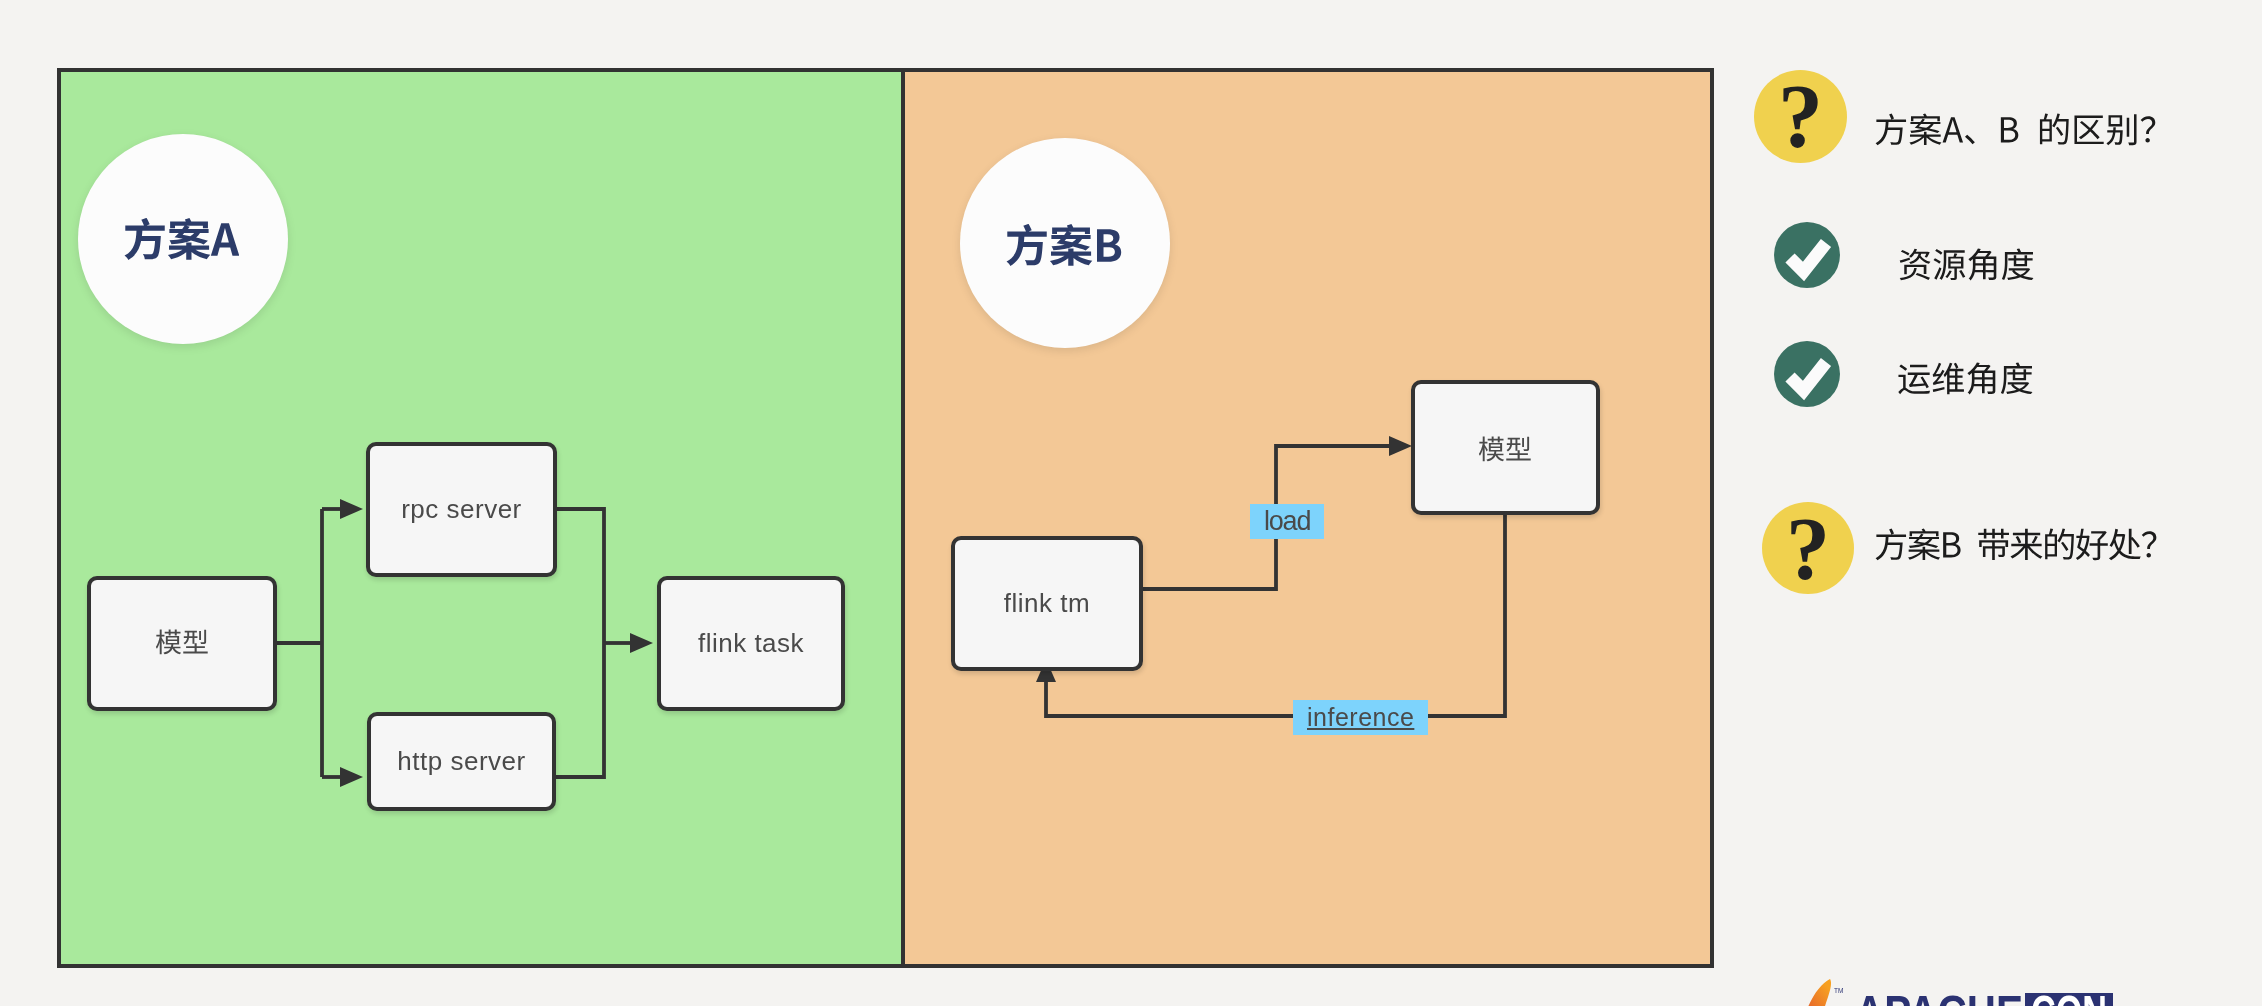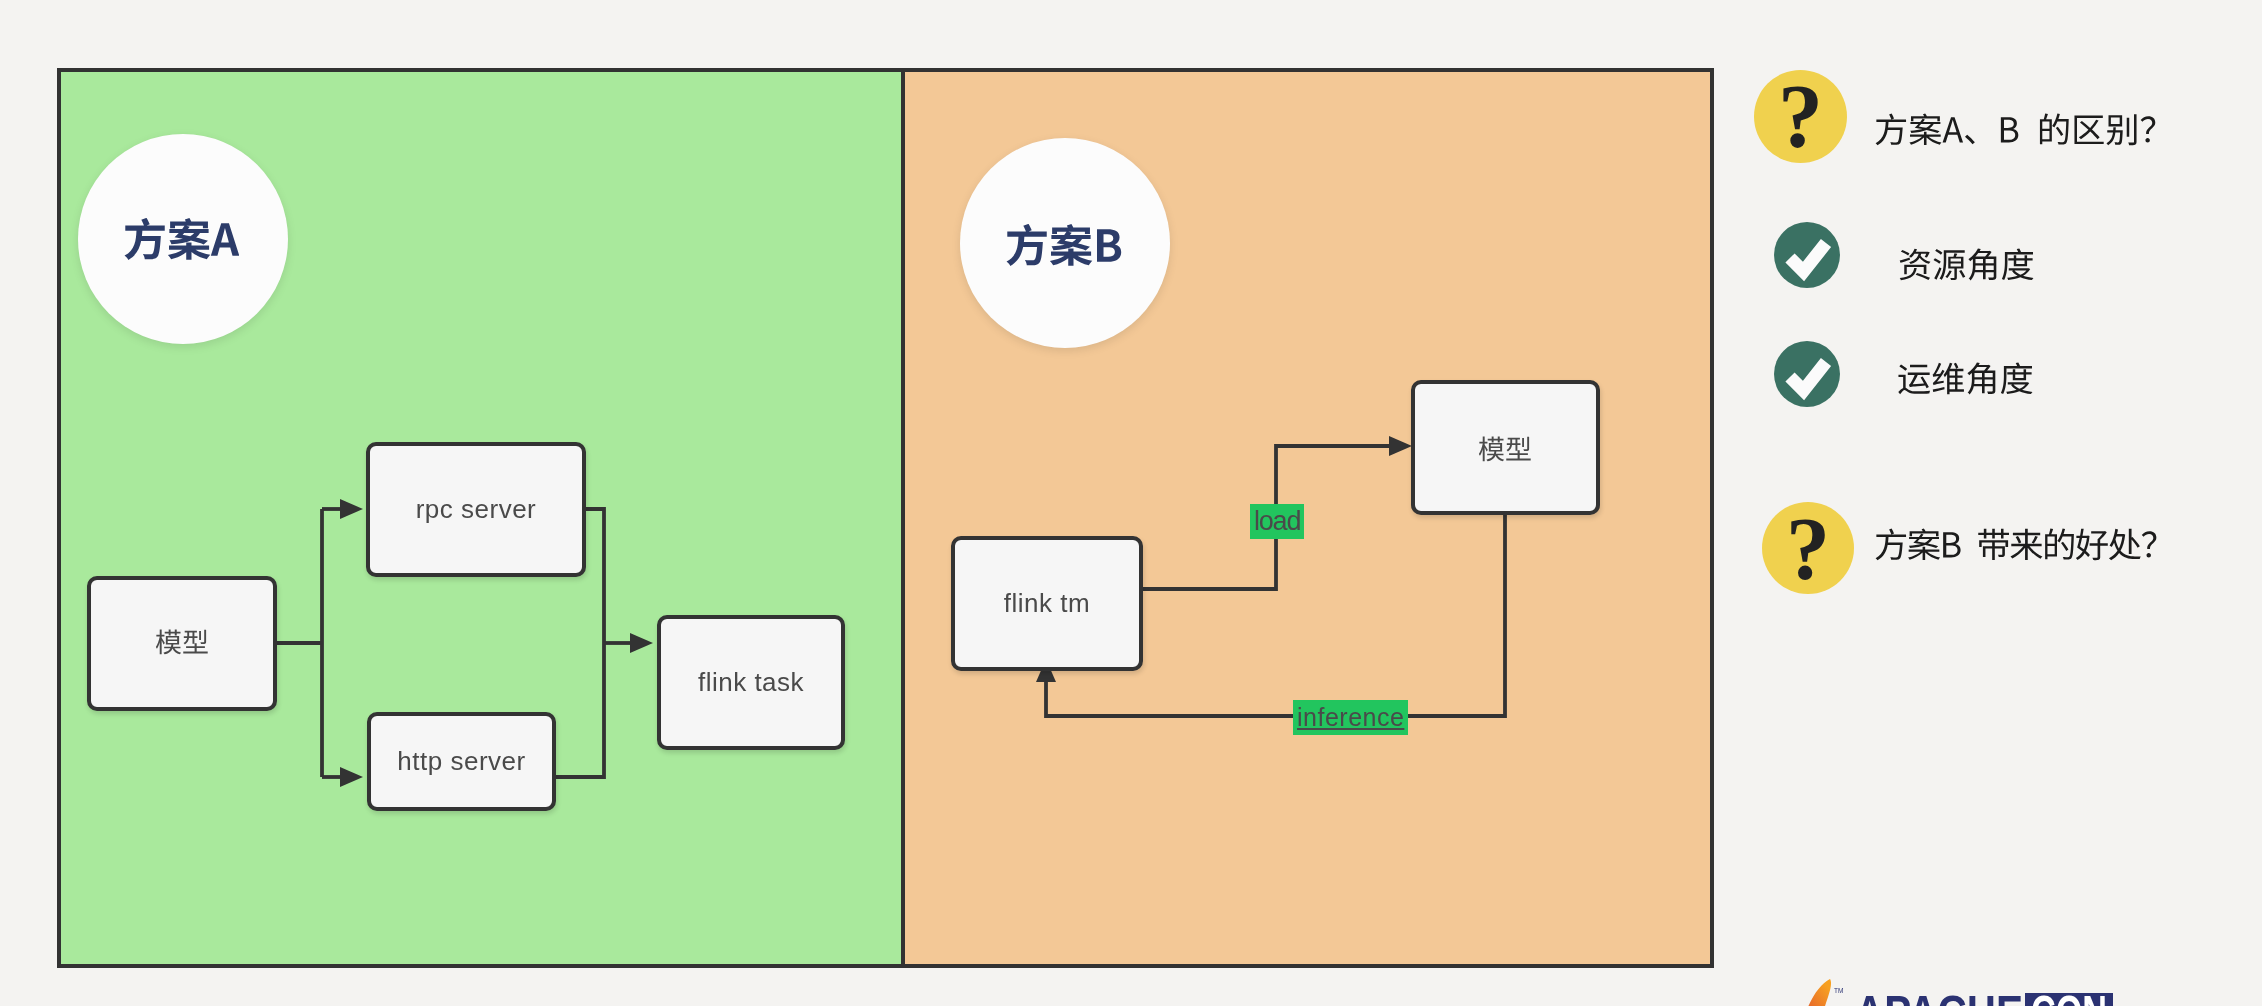--- a/index.html
+++ b/index.html
@@ -6,22 +6,22 @@
   body{width:2262px;height:1006px;position:relative;overflow:hidden;
        background:#f4f3f1;font-family:"Liberation Sans",sans-serif;}
   .abs{position:absolute;}
   .panel{position:absolute;top:68px;height:900px;border:4.5px solid #323232;box-sizing:border-box;}
   .pgreen{left:57px;width:848px;background:#a9e99c;}
   .porange{left:900.5px;width:813.5px;background:#f3c896;}
   .bigcircle{position:absolute;width:210px;height:210px;border-radius:50%;background:#fcfcfc;box-shadow:0 3px 10px rgba(0,0,0,0.10);}
   .node{position:absolute;background:#f6f6f6;border:4.2px solid #333333;border-radius:10px;
         box-sizing:border-box;display:flex;align-items:center;justify-content:center;box-shadow:1px 3px 5px rgba(0,0,0,0.14);}
   .nlabel{color:#4a4a4a;font-size:26px;letter-spacing:0.5px;}
-  .elabel{position:absolute;background:#22c55e;color:#4a4a4a;line-height:35px;
-          padding:0 4px;}
+  .elabel{position:absolute;background:#7dd3fc;color:#4a4a4a;line-height:35px;
+          padding:0 14px;}
   .qcircle{position:absolute;border-radius:50%;background:#f0d14e;display:flex;
            align-items:center;justify-content:center;font-family:"Liberation Serif",serif;
            font-weight:bold;color:#222;}
   .ccircle{position:absolute;border-radius:50%;background:#3a7163;}
 </style>
 </head>
 <body>
 
 <div class="panel pgreen"></div>
 <div class="panel porange"></div>
@@ -60,27 +60,27 @@
     <path d="M1036,682 L1046,659 L1056,682 Z"></path>
   </g>
 </svg>
 
 <div class="node" style="left:87px;top:576px;width:190px;height:135px;"></div>
 <div class="abs" style="left:155px;top:629px;"><svg width="54.0" height="27.0" viewBox="0 0 54.0 27.0">
       <g transform="translate(0,23.2) scale(0.027000,-0.027000)">
         <path d="M472 417H820V345H472ZM472 542H820V472H472ZM732 840V757H578V840H507V757H360V693H507V618H578V693H732V618H805V693H945V757H805V840ZM402 599V289H606C602 259 598 232 591 206H340V142H569C531 65 459 12 312 -20C326 -35 345 -63 352 -80C526 -38 607 34 647 140C697 30 790 -45 920 -80C930 -61 950 -33 966 -18C853 6 767 61 719 142H943V206H666C671 232 676 260 679 289H893V599ZM175 840V647H50V577H175V576C148 440 90 281 32 197C45 179 63 146 72 124C110 183 146 274 175 372V-79H247V436C274 383 305 319 318 286L366 340C349 371 273 496 247 535V577H350V647H247V840Z M1635 783V448H1704V783ZM1822 834V387C1822 374 1818 370 1802 369C1787 368 1737 368 1680 370C1691 350 1701 321 1705 301C1776 301 1825 302 1855 314C1885 325 1893 344 1893 386V834ZM1388 733V595H1264V601V733ZM1067 595V528H1189C1178 461 1145 393 1059 340C1073 330 1098 302 1108 288C1210 351 1248 441 1259 528H1388V313H1459V528H1573V595H1459V733H1552V799H1100V733H1195V602V595ZM1467 332V221H1151V152H1467V25H1047V-45H1952V25H1544V152H1848V221H1544V332Z" fill="#4a4a4a"></path>
       </g>
     </svg></div>
-<div class="node" style="left:366px;top:442px;width:220px;height:135px;">
+<div class="node" style="left:366px;top:442px;width:191px;height:135px;">
     <span class="nlabel">rpc server</span>
   </div>
 <div class="node" style="left:367px;top:712px;width:189px;height:99px;">
     <span class="nlabel">http server</span>
   </div>
-<div class="node" style="left:657px;top:576px;width:188px;height:135px;margin-top:39px;">
+<div class="node" style="left:657px;top:576px;width:188px;height:135px;">
     <span class="nlabel">flink task</span>
   </div>
 
 <div class="node" style="left:951px;top:536px;width:192px;height:135px;justify-content:center;">
     <span class="nlabel">flink tm</span>
   </div>
 <div class="node" style="left:1411px;top:380px;width:189px;height:135px;"></div>
 <div class="abs" style="left:1478px;top:436px;"><svg width="54.0" height="27.0" viewBox="0 0 54.0 27.0">
       <g transform="translate(0,23.2) scale(0.027000,-0.027000)">
         <path d="M472 417H820V345H472ZM472 542H820V472H472ZM732 840V757H578V840H507V757H360V693H507V618H578V693H732V618H805V693H945V757H805V840ZM402 599V289H606C602 259 598 232 591 206H340V142H569C531 65 459 12 312 -20C326 -35 345 -63 352 -80C526 -38 607 34 647 140C697 30 790 -45 920 -80C930 -61 950 -33 966 -18C853 6 767 61 719 142H943V206H666C671 232 676 260 679 289H893V599ZM175 840V647H50V577H175V576C148 440 90 281 32 197C45 179 63 146 72 124C110 183 146 274 175 372V-79H247V436C274 383 305 319 318 286L366 340C349 371 273 496 247 535V577H350V647H247V840Z M1635 783V448H1704V783ZM1822 834V387C1822 374 1818 370 1802 369C1787 368 1737 368 1680 370C1691 350 1701 321 1705 301C1776 301 1825 302 1855 314C1885 325 1893 344 1893 386V834ZM1388 733V595H1264V601V733ZM1067 595V528H1189C1178 461 1145 393 1059 340C1073 330 1098 302 1108 288C1210 351 1248 441 1259 528H1388V313H1459V528H1573V595H1459V733H1552V799H1100V733H1195V602V595ZM1467 332V221H1151V152H1467V25H1047V-45H1952V25H1544V152H1848V221H1544V332Z" fill="#4a4a4a"></path>

